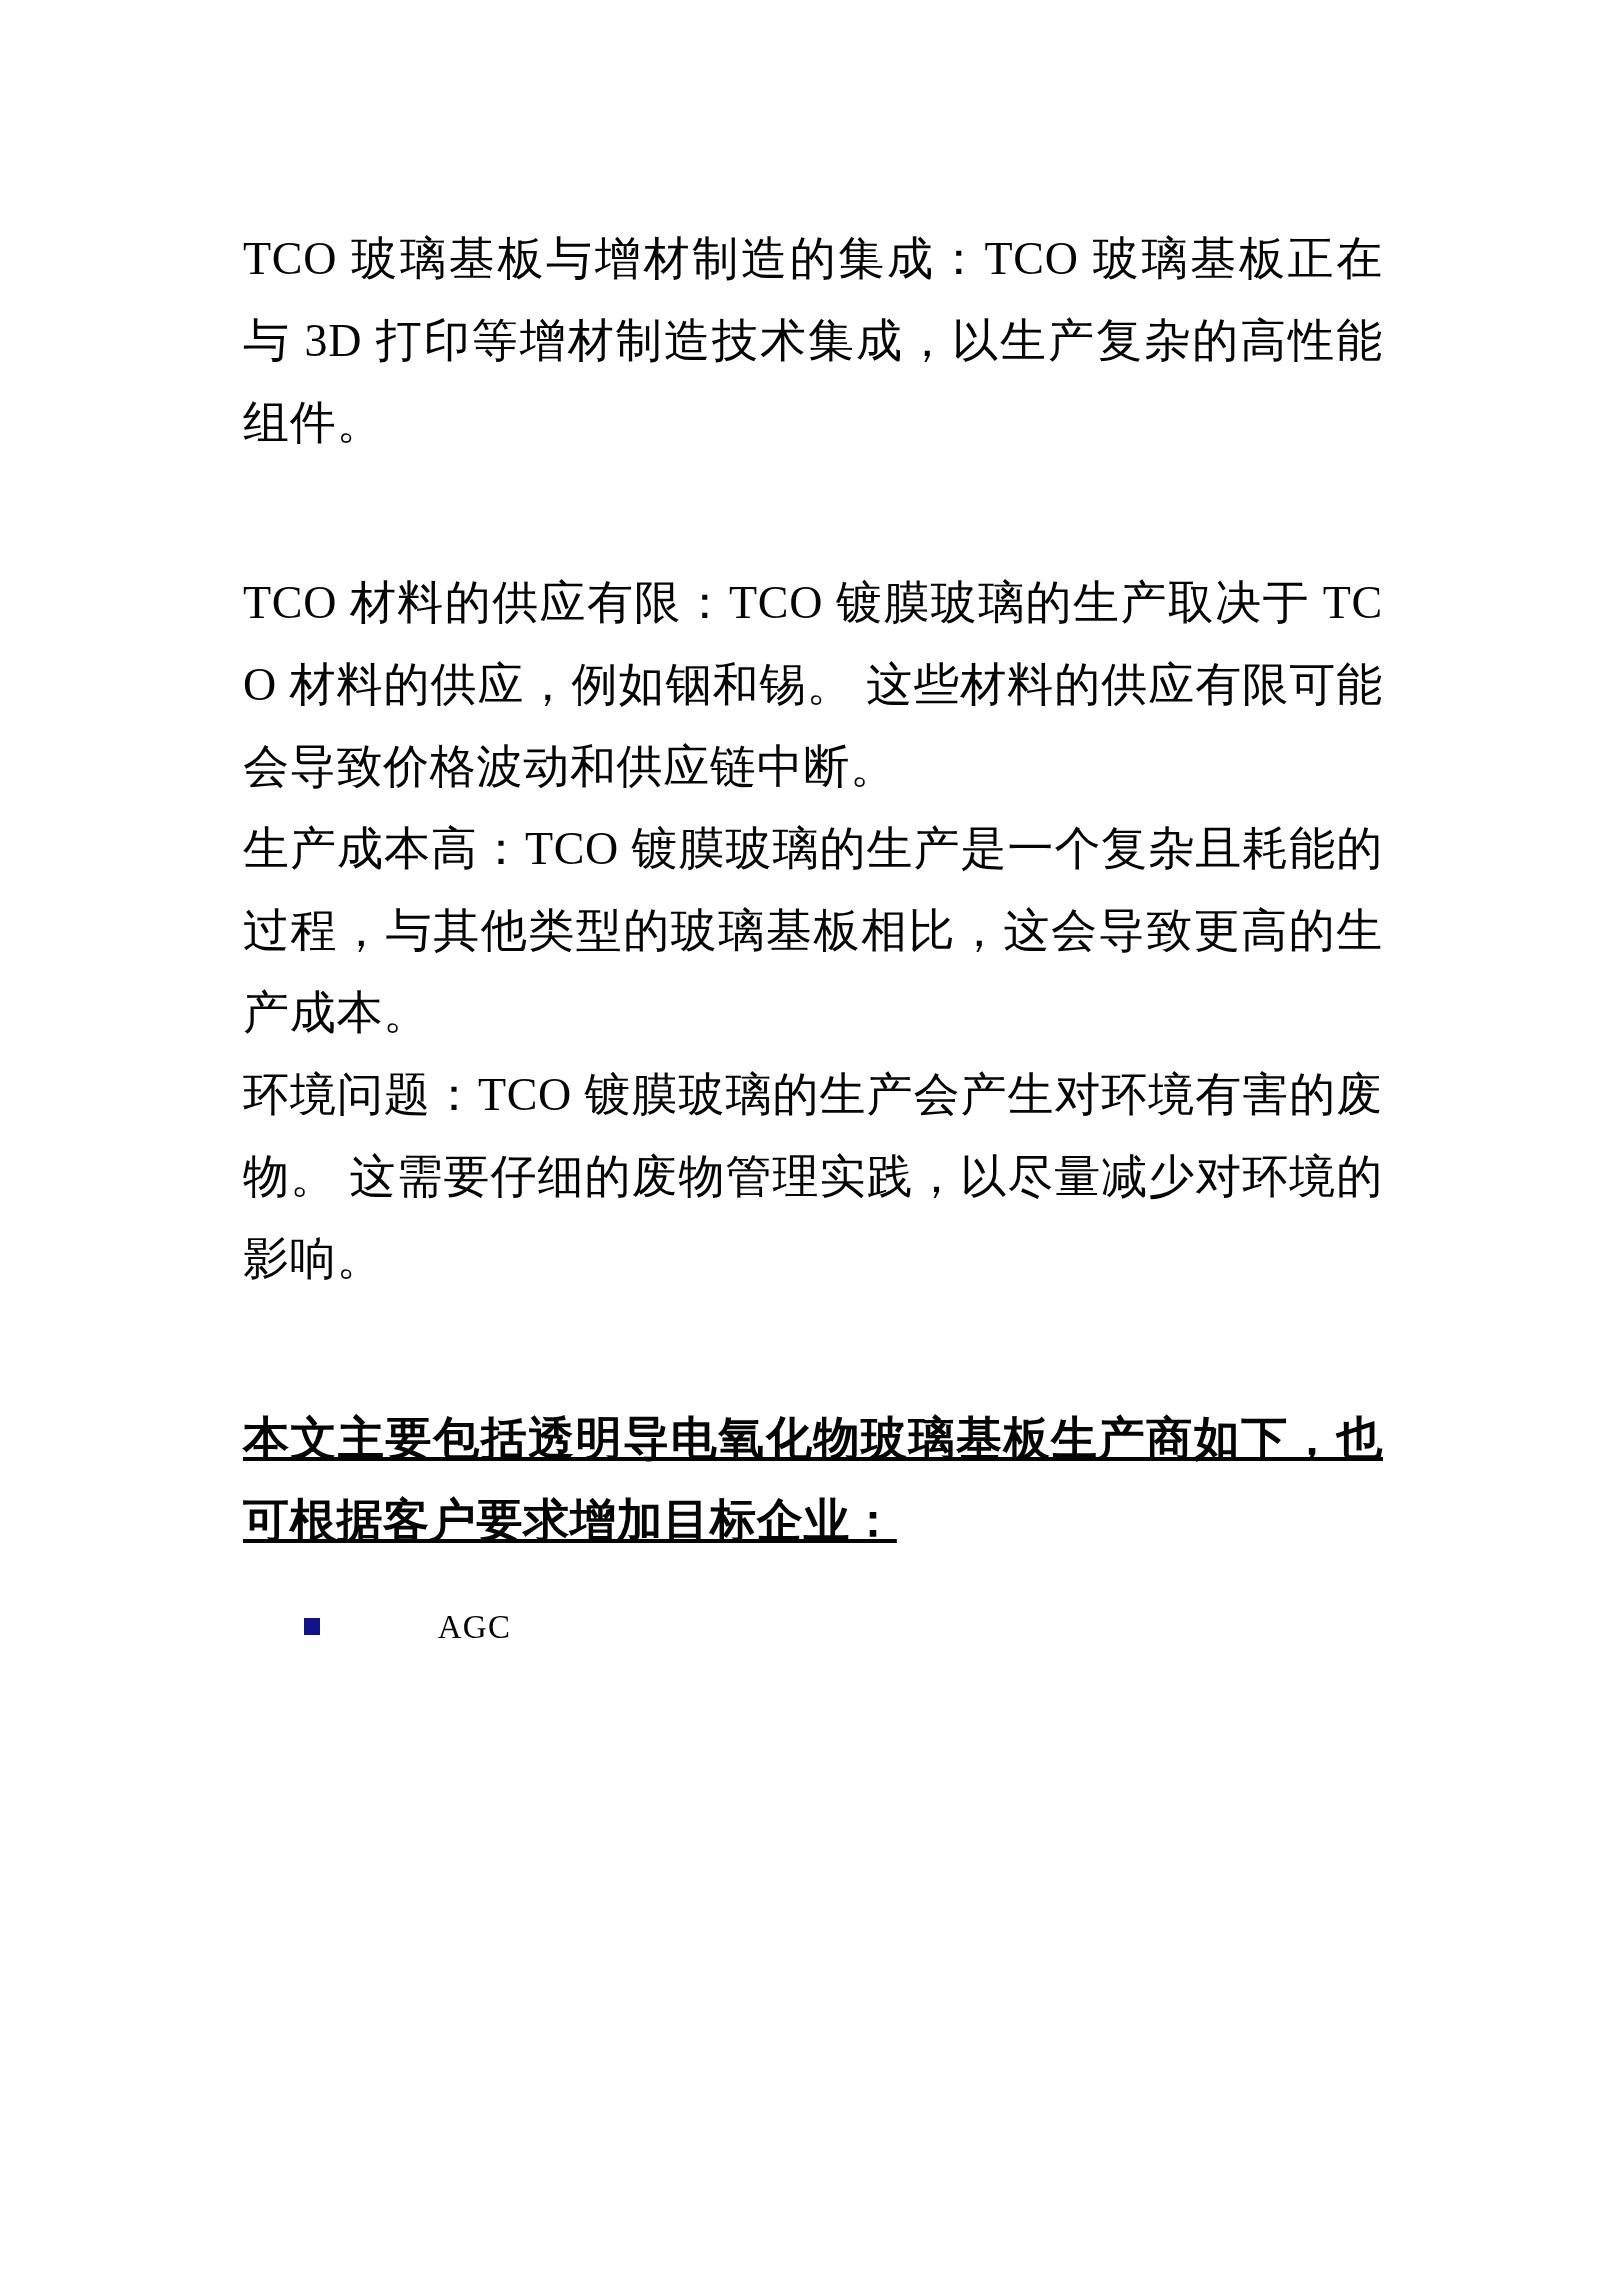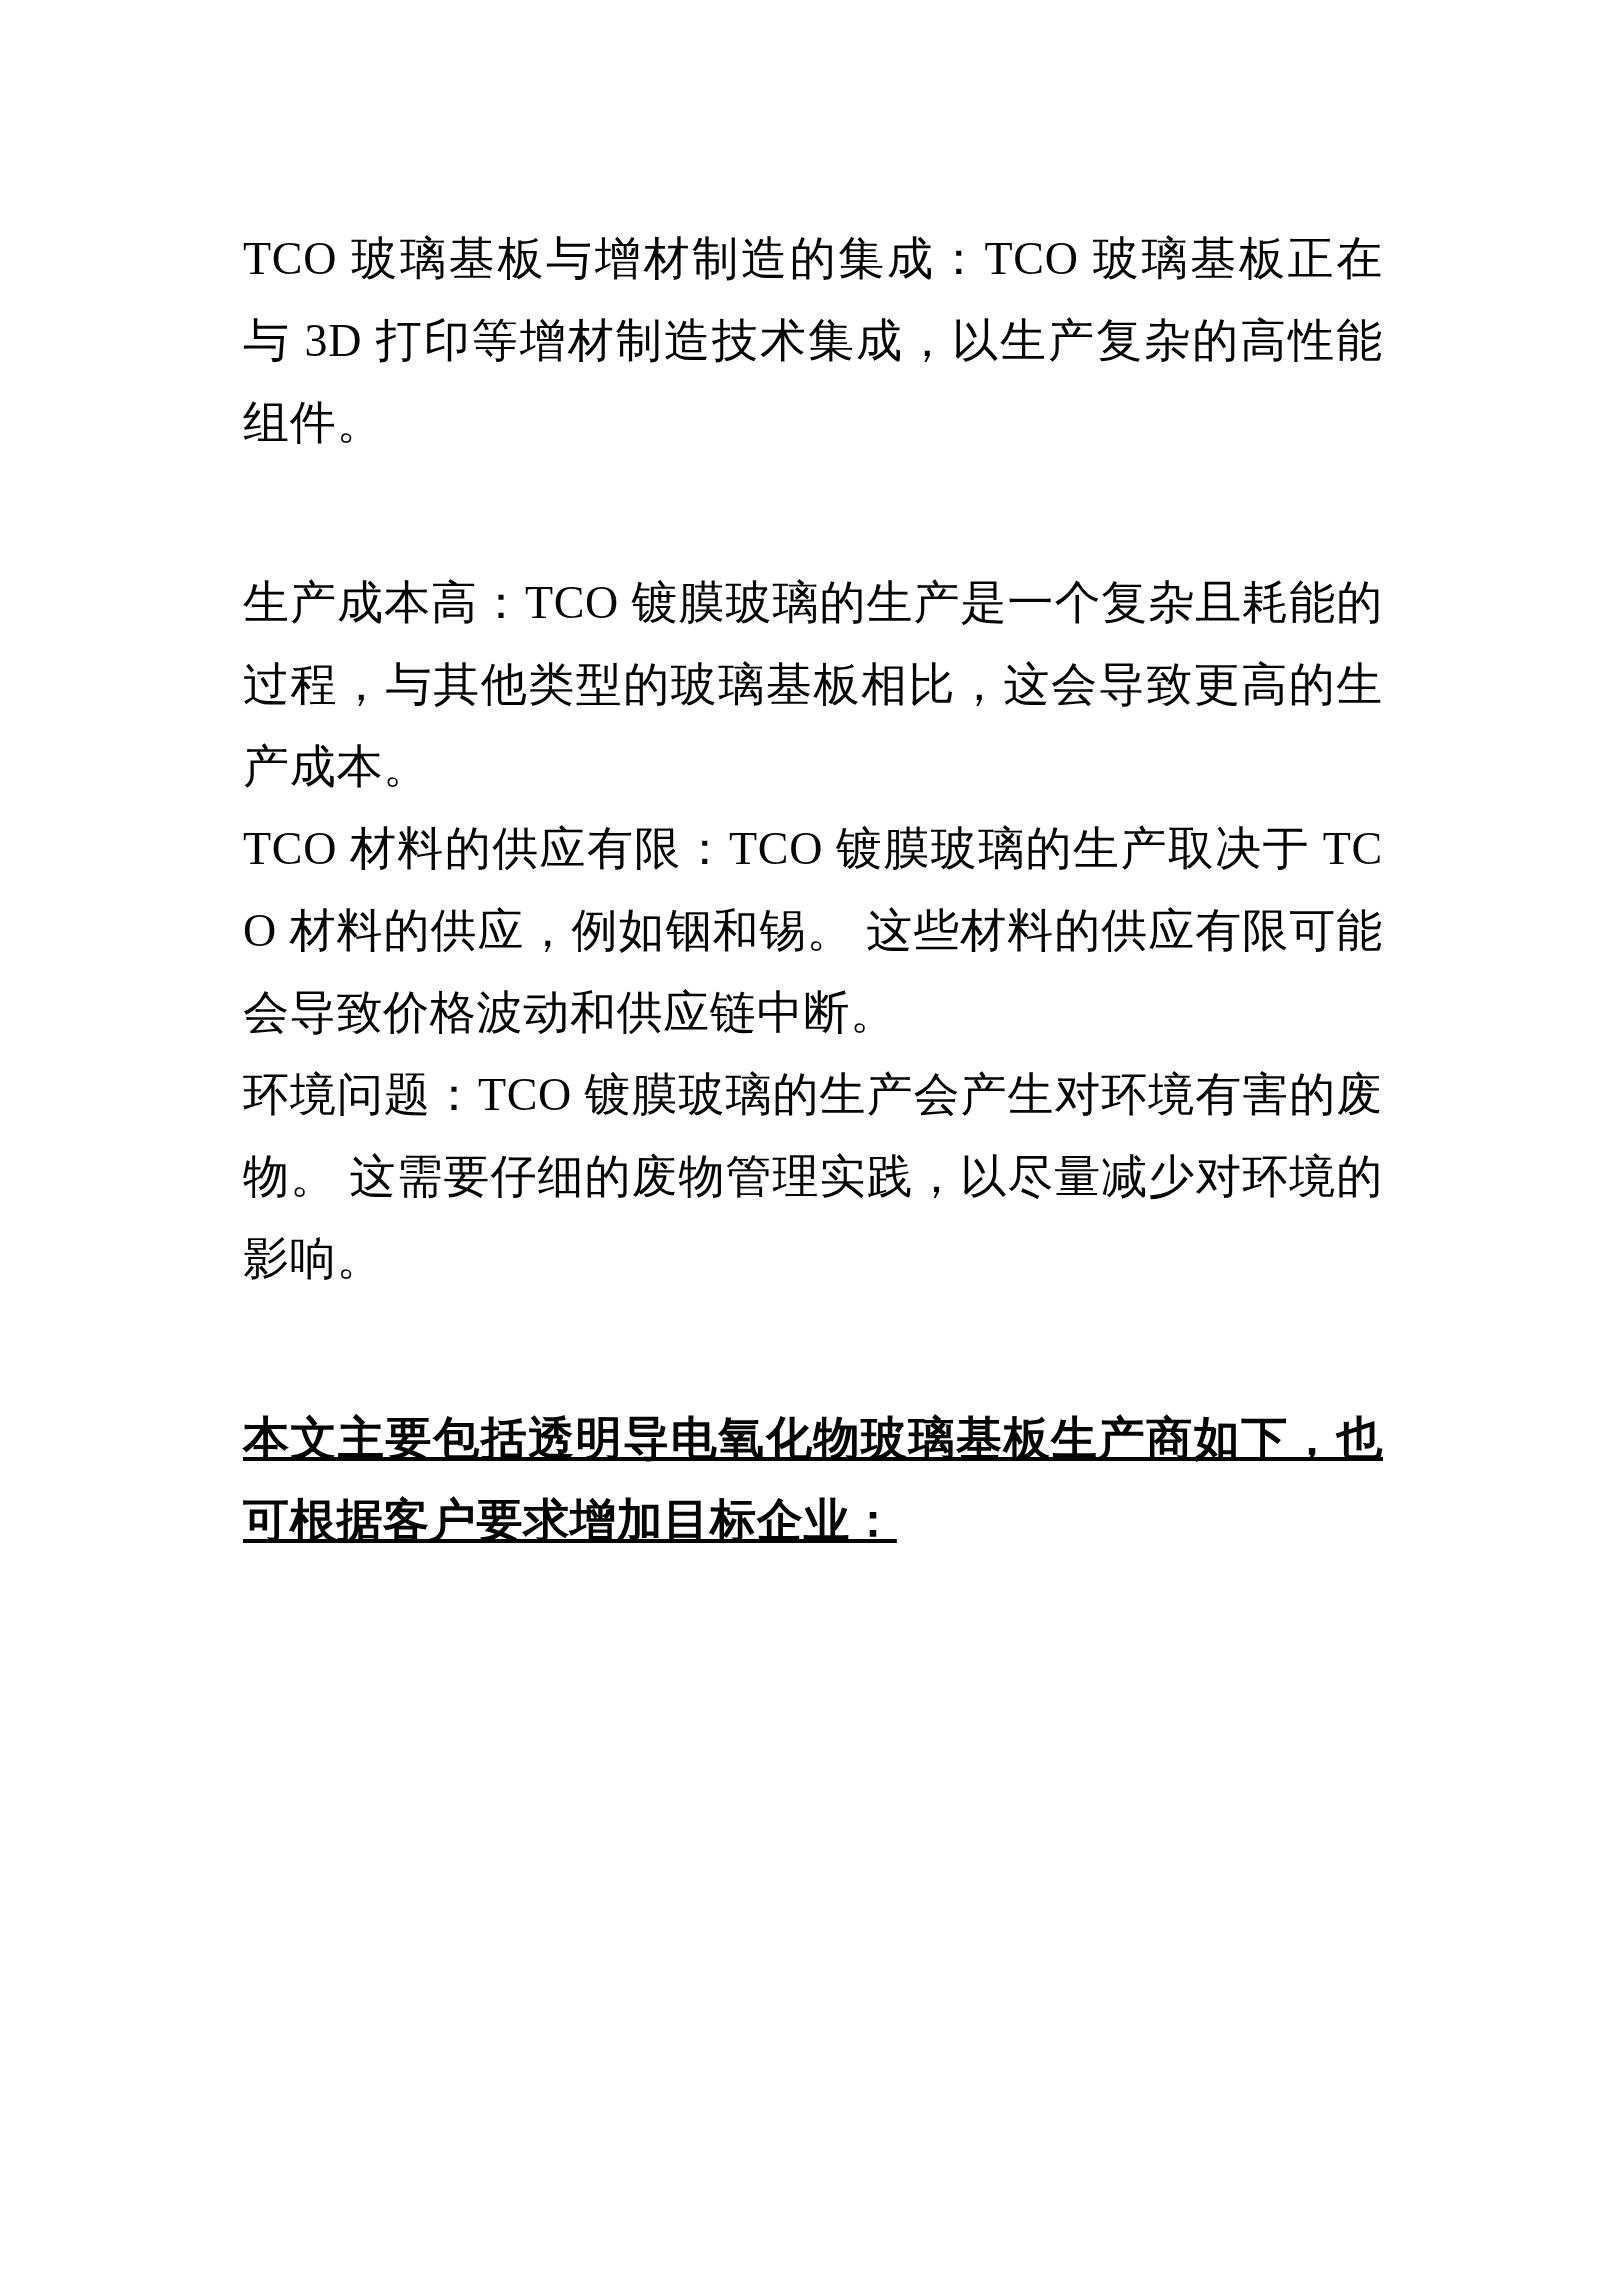--- a/index.html
+++ b/index.html
@@ -62,24 +62,30 @@
 </style>
 </head>
 <body>
 
 <main class="page">
 
   <p class="para gap-after">TCO 玻璃基板与增材制造的集成：TCO 玻璃基板正在与 3D 打印等增材制造技术集成，以生产复杂的高性能组件。</p>
 
 
 
+  <p class="para">TCO 材料的供应有限：TCO 镀膜玻璃的生产取决于 TCO 材料的供应，例如铟和锡。 这些材料的供应有限可能会导致价格波动和供应链中断。</p>
+
   <p class="para">生产成本高：TCO 镀膜玻璃的生产是一个复杂且耗能的过程，与其他类型的玻璃基板相比，这会导致更高的生产成本。</p>
-
-  <p class="para">TCO 材料的供应有限：TCO 镀膜玻璃的生产取决于 TCO 材料的供应，例如铟和锡。 这些材料的供应有限可能会导致价格波动和供应链中断。</p>
 
   <p class="para gap-after">环境问题：TCO 镀膜玻璃的生产会产生对环境有害的废物。 这需要仔细的废物管理实践，以尽量减少对环境的影响。</p>
 
 
   <p class="para bold">本文主要包括透明导电氧化物玻璃基板生产商如下，也可根据客户要求增加目标企业：</p>
 
+  <ul class="producer-list">
+    <li class="producer-item">
+      <span class="bullet-square"></span>
+      <span class="producer-label">AGC</span>
+    </li>
+  </ul>
 
 </main>
 
 
 </body></html>

